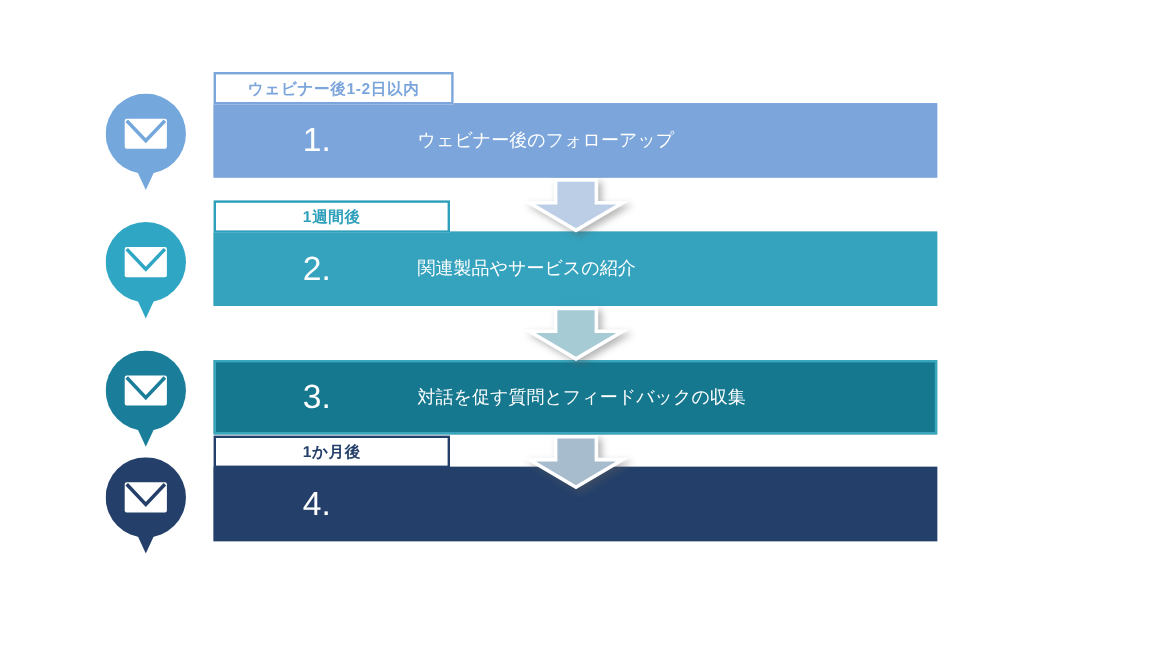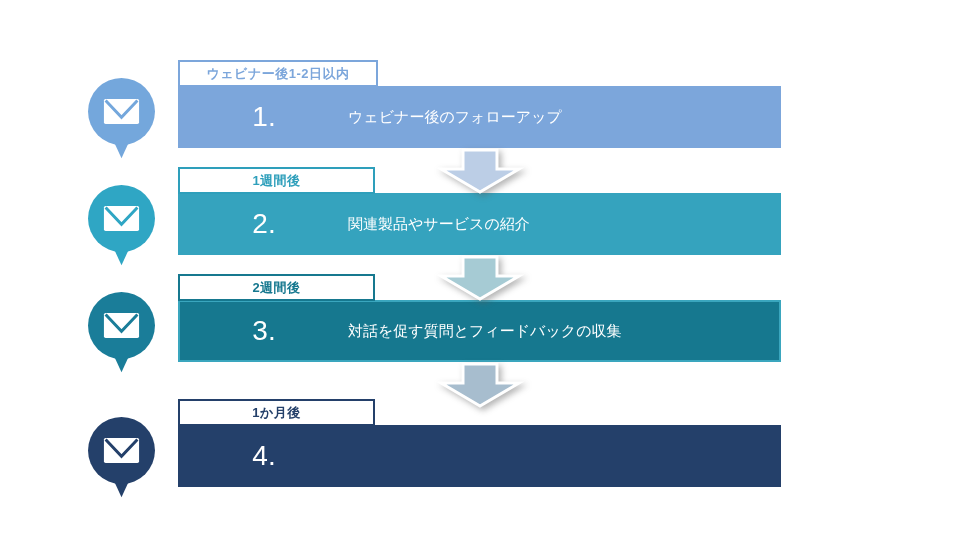--- a/index.html
+++ b/index.html
@@ -1,21 +1,21 @@
 <!DOCTYPE html>
 <html><head>
 <meta charset="utf-8">
 <style>
   html,body{margin:0;padding:0;background:#fff;}
   body{width:960px;height:540px;overflow:hidden;font-family:"Liberation Sans",sans-serif;}
   .canvas{position:relative;width:960px;height:540px;background:#fff;}
 
   
   .step{position:absolute;left:0;width:960px;height:110px;}
-  .s0{top:60px}.s1{top:167px}.s2{top:274px}.s3{top:399px}
+  .s0{top:60px}.s1{top:167px}.s2{top:274px}.s3{top:363px}
 
   
   .tab{
     position:absolute;left:178px;top:0;height:27px;width:197px;
     background:#ffffff;border:2px solid var(--tab);color:var(--tab);
     box-sizing:border-box;display:flex;align-items:center;justify-content:center;
     font-size:13px;font-weight:bold;letter-spacing:.5px;z-index:3;white-space:nowrap;
   }
   .s0 .tab{width:200px}
 
@@ -90,23 +90,20 @@
 
   <div class="step s2" style="--bar: #16788F; --tab: #16788F; --icon: #1A7D99; --bar-border: #3AA6BE;">
     <div class="pin">
       <svg viewBox="0 0 80 98" xmlns="http://www.w3.org/2000/svg">
         <polygon points="28,70 52,70 40,96" style="fill:var(--icon)"></polygon>
         <circle cx="40" cy="40" r="40" style="fill:var(--icon)"></circle>
         <rect x="19" y="25" width="42" height="30" rx="2" fill="#ffffff"></rect>
         <path d="M21,27 L40,47 L59,27" fill="none" style="stroke:var(--icon)" stroke-width="3.5"></path>
       </svg>
     </div>
-    <div class="tab">
-        <span>2週間後</span>
-      </div>
     <div class="bar">
       <span class="num">3.</span>
       <span class="lbl">対話を促す質問とフィードバックの収集</span>
     </div>
   </div>
 
   <div class="step s3" style="--bar: #24406A; --tab: #24406A; --icon: #24406A;">
     <div class="pin">
       <svg viewBox="0 0 80 98" xmlns="http://www.w3.org/2000/svg">
         <polygon points="28,70 52,70 40,96" style="fill:var(--icon)"></polygon>

